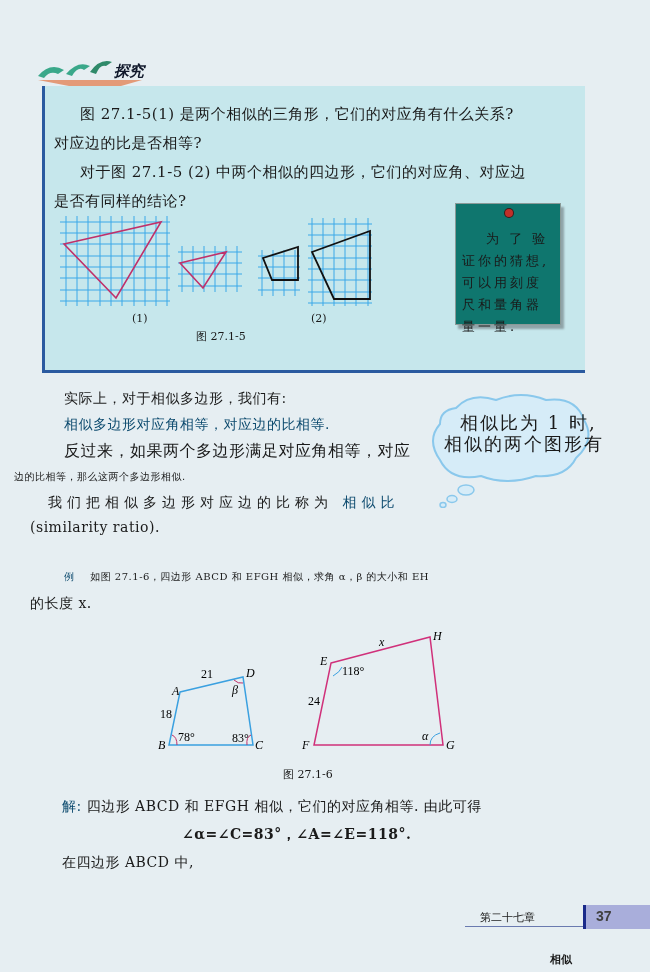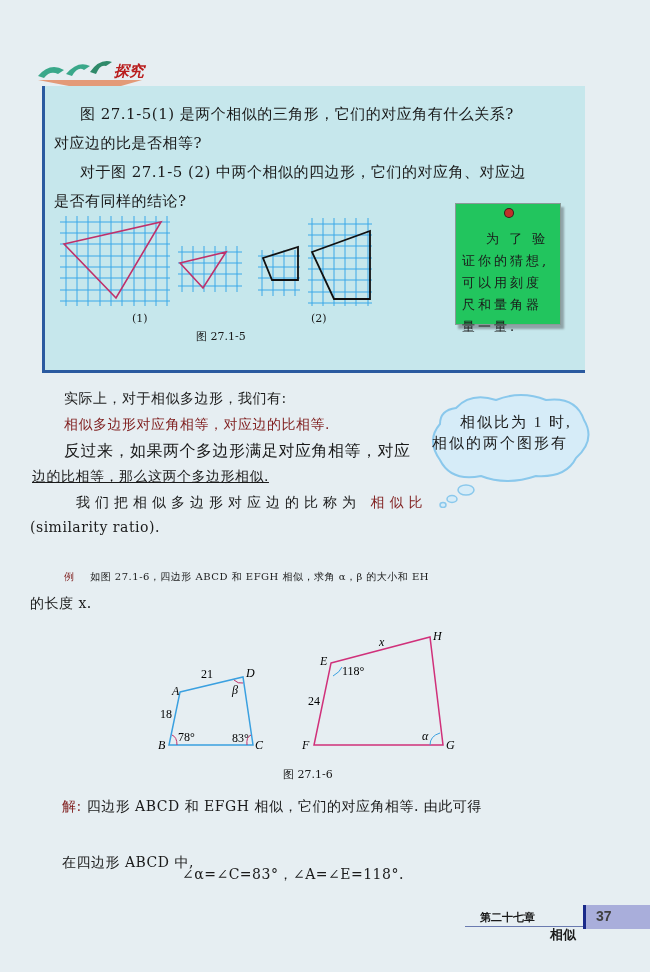--- a/index.html
+++ b/index.html
@@ -1,40 +1,40 @@
 <!DOCTYPE html>
 <html><head>
 <meta charset="utf-8">
 <style>
   html,body{margin:0;padding:0;}
   body{width:650px;height:972px;background:#e6eef2;position:relative;overflow:hidden;font-family:"DejaVu Serif","Liberation Serif",serif;color:#1a1a1a;}
   .abs{position:absolute;}
   .box{left:42px;top:86px;width:540px;height:284px;background:#c6e7ec;border-left:3px solid #2a5aa0;border-bottom:3px solid #2a5aa0;}
   .p{font-size:15px;line-height:29px;letter-spacing:0.5px;white-space:nowrap;}
-  .blue{color:#7f1d1d;}
-  .note{left:455px;top:203px;width:104px;height:120px;background:#22c55e;border:1px solid #8a9a98;box-shadow:3px 4px 2px #8fa3a8;}
+  .blue{color:#0c4a6e;}
+  .note{left:455px;top:203px;width:104px;height:120px;background:#0f766e;border:1px solid #8a9a98;box-shadow:3px 4px 2px #8fa3a8;}
   .note .t{font-size:13px;line-height:22px;letter-spacing:3px;padding:0 6px;white-space:nowrap;}
   .pin{left:505px;top:209px;width:8px;height:8px;border-radius:50%;background:#c0302a;box-shadow:0 0 0 1px #3a1a1a;}
   .cap{font-size:11px;}
   .cloud{left:432px;top:394px;width:160px;height:86px;}
-  .cloud .t{font-size:15px;line-height:21px;letter-spacing:2px;white-space:nowrap;font-family:Liberation Serif, serif;}
+  .cloud .t{font-size:18px;line-height:21px;letter-spacing:2px;white-space:nowrap;}
   .footer-line{left:465px;top:926px;width:120px;height:1px;background:#6a7ab0;}
   .pagebox{left:583px;top:905px;width:67px;height:24px;background:#a9aedb;border-left:3px solid #1a2a8a;}
 </style>
 </head>
 <body>
 
 <div class="abs" style="left:30px;top:52px;width:130px;height:42px;">
   <svg width="130" height="42">
     <polygon points="8,28 112,28 70,40" fill="#e39a78"></polygon>
     <path d="M8,24 Q20,10 34,18 L28,22 Q20,18 14,26 Z" fill="#3aa88a"></path>
     <path d="M36,22 Q48,8 60,14 L54,18 Q48,14 42,24 Z" fill="#3aa88a"></path>
     <path d="M60,20 Q70,6 82,10 L76,14 Q70,12 66,22 Z" fill="#2f8a6a"></path>
   </svg>
-  <span class="abs" style="left:84px;top:10px;font-size:15px;font-weight:bold;color:#b91c1c;font-style:italic;">探究</span>
+  <span class="abs" style="left:84px;top:10px;font-size:15px;font-weight:bold;color:#0f172a;font-style:italic;">探究</span>
 </div>
 
 <div class="abs box"></div>
 <div class="abs p" style="left:80px;top:100px;">图 27.1-5(1) 是两个相似的三角形，它们的对应角有什么关系?</div>
 <div class="abs p" style="left:54px;top:129px;">对应边的比是否相等?</div>
 <div class="abs p" style="left:80px;top:158px;">对于图 27.1-5 (2) 中两个相似的四边形，它们的对应角、对应边</div>
 <div class="abs p" style="left:54px;top:187px;">是否有同样的结论?</div>
 
 <svg class="abs" style="left:60px;top:210px;" width="320" height="100">
   <g stroke="#3aa8e8" stroke-width="1">
@@ -113,36 +113,36 @@
   <div class="t">证你的猜想,</div>
   <div class="t">可以用刻度</div>
   <div class="t">尺和量角器</div>
   <div class="t">量一量.</div>
 </div>
 <div class="abs pin"></div>
 
 <div class="abs p" style="left:64px;top:384px;font-family:'DejaVu Sans',sans-serif;font-size:14px;">实际上，对于相似多边形，我们有:</div>
 <div class="abs p blue" style="left:64px;top:410px;font-family:'DejaVu Sans',sans-serif;font-size:14px;">相似多边形对应角相等，对应边的比相等.</div>
 <div class="abs p" style="left:64px;top:436px;font-family:Liberation Sans, sans-serif;font-size:16px;">反过来，如果两个多边形满足对应角相等，对应</div>
-<div class="abs p" style="left:32px;top:462px;font-family:'DejaVu Sans',sans-serif;font-size:14px;text-decoration:underline;">边的比相等，那么这两个多边形相似.</div>
-<div class="abs p" style="left:76px;top:488px;font-family:'DejaVu Sans',sans-serif;font-size:14px;letter-spacing:5px;">
+<div class="abs p" style="left:14px;top:462px;font-family:'DejaVu Sans',sans-serif;font-size:10px;">边的比相等，那么这两个多边形相似.</div>
+<div class="abs p" style="left:48px;top:488px;font-family:'DejaVu Sans',sans-serif;font-size:14px;letter-spacing:5px;">
   <span>我们把相似多边形对应边的比称为</span>
   <span class="blue">相似比</span>
 </div>
 <div class="abs p" style="left:30px;top:513px;font-size:14px;">(similarity ratio).</div>
 
 <svg class="abs" style="left:426px;top:390px;" width="170" height="118">
   <path d="M30,18 Q45,2 70,10 Q95,0 120,10 Q150,6 158,30 Q170,50 150,68 Q140,88 110,86 Q80,96 55,86 Q25,92 14,70 Q0,50 14,34 Q14,20 30,18 Z" fill="#d6ecf8" stroke="#8ac8ec" stroke-width="2"></path>
   <ellipse cx="40" cy="100" rx="8" ry="5" fill="#d6ecf8" stroke="#8ac8ec" stroke-width="1.5"></ellipse>
   <ellipse cx="26" cy="109" rx="5" ry="3.5" fill="#d6ecf8" stroke="#8ac8ec" stroke-width="1.5"></ellipse>
   <ellipse cx="17" cy="115" rx="3" ry="2.5" fill="#d6ecf8" stroke="#8ac8ec" stroke-width="1.5"></ellipse>
 </svg>
 <div class="abs cloud">
   <div class="t" style="padding-left:28px;padding-top:18px;">相似比为 1 时,</div>
-  <div class="t" style="">相似的两个图形有</div>
+  <div class="t" style="padding-left:12px;">相似的两个图形有</div>
 </div>
 
 <div class="abs p" style="left:64px;top:562px;font-size:10px;">
   <span class="blue" style="font-family:'DejaVu Sans',sans-serif;margin-right:12px;">例</span>
   <span>如图 27.1-6，四边形 ABCD 和 EFGH 相似，求角 α，β 的大小和 EH</span>
 </div>
 <div class="abs p" style="left:30px;top:589px;font-size:14px;">的长度 x.</div>
 
 <svg class="abs" style="left:150px;top:620px;" width="320" height="140" font-family="Liberation Serif, serif" font-size="12">
   <g>
@@ -173,21 +173,21 @@
     <text x="52" y="55">118°</text>
     <text x="132" y="120" font-style="italic">α</text>
   </g>
 </svg>
 <div class="abs cap" style="left:283px;top:767px;">图 27.1-6</div>
 
 <div class="abs p" style="left:62px;top:792px;font-size:14px;">
   <span class="blue" style="font-family:'DejaVu Sans',sans-serif;">解:</span>
   <span>四边形 ABCD 和 EFGH 相似，它们的对应角相等. 由此可得</span>
 </div>
-<div class="abs p" style="left:182px;top:860px;font-size:14px;">∠α=∠C=83°，∠A=∠E=118°.</div>
+<div class="abs p" style="left:182px;top:820px;font-size:14px;font-weight:bold;">∠α=∠C=83°，∠A=∠E=118°.</div>
 <div class="abs p" style="left:62px;top:848px;font-size:14px;">在四边形 ABCD 中,</div>
 
-<div class="abs" style="left:480px;top:910px;font-size:11px;font-weight:bold;font-family:'DejaVu Sans',sans-serif;">第二十七章</div>
-<div class="abs" style="left:550px;top:926px;font-size:13px;font-weight:bold;font-family:'DejaVu Sans',sans-serif;">相似</div>
+<div class="abs" style="left:480px;top:910px;font-size:11px;font-weight:normal;font-family:'DejaVu Sans',sans-serif;">第二十七章</div>
+<div class="abs" style="left:550px;top:952px;font-size:11px;font-weight:bold;font-family:'DejaVu Sans',sans-serif;">相似</div>
 <div class="abs footer-line"></div>
 <div class="abs pagebox">
   <span style="position:absolute;left:10px;top:3px;font-size:14px;font-weight:bold;font-family:'Liberation Sans',sans-serif;color:#404040;">37</span>
 </div>
 
 </body></html>

